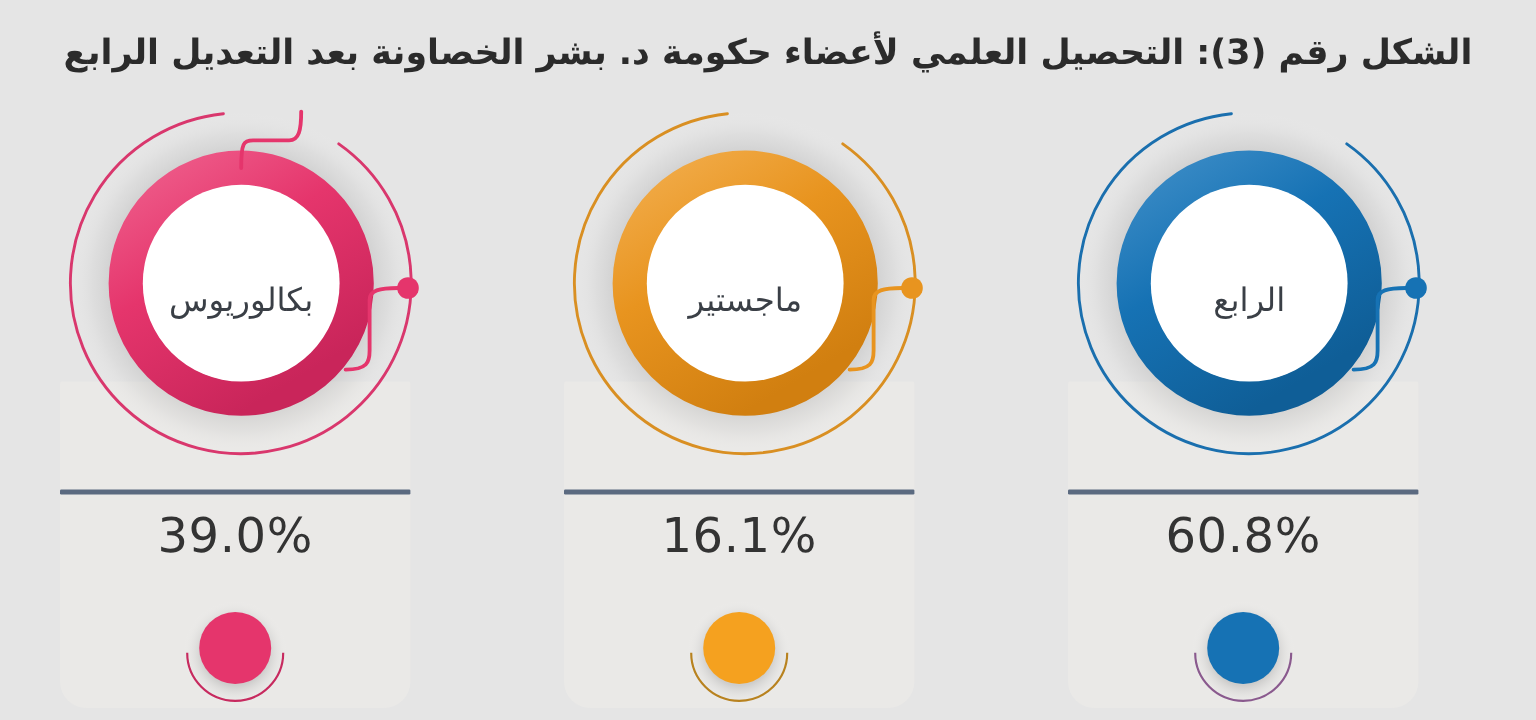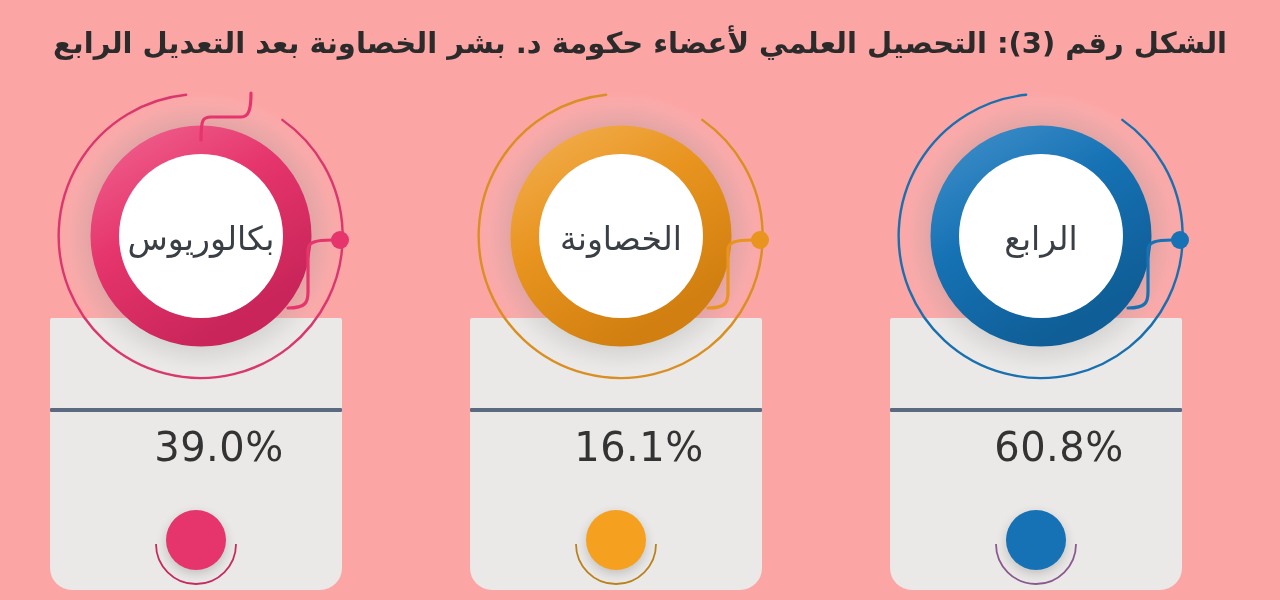--- a/index.html
+++ b/index.html
@@ -5,21 +5,21 @@
   * { box-sizing: border-box; margin: 0; padding: 0; }
   html, body {
     width: 1280px; height: 600px;
     background: #ffffff;
     font-family: "DejaVu Sans", "Liberation Sans", sans-serif;
     overflow: hidden;
   }
   #stage {
     position: relative;
     width: 1280px; height: 600px;
-    background: #fca5a5;
+    background: #e5e5e5;
   }
 
   
   #title-bar {
     position: absolute;
     top: 0; left: 0;
     width: 1280px; height: 86px;
     display: flex;
     align-items: center;
     justify-content: center;
@@ -76,45 +76,44 @@
     position: absolute;
     left: 48px;
     top: 338px;
     width: 292px;
     text-align: center;
     font-family: "DejaVu Sans", "Liberation Sans", sans-serif;
     font-size: 40px;
     font-weight: 400;
     color: #333333;
     letter-spacing: 0.5px;
-    margin-left: 23px;
   }
 
   
   .ring-wrap {
     position: absolute;
     left: 0; top: 0;
     width: 420px; height: 514px;
     pointer-events: none;
   }
   .ring-wrap svg { display: block; width: 420px; height: 514px; }
 
   .center-label {
     position: absolute;
     left: 104px;
-    top: 122px;
+    top: 134px;
     width: 190px;
     height: 60px;
     display: flex;
     align-items: center;
     justify-content: center;
     direction: rtl;
     unicode-bidi: isolate;
     font-family: "DejaVu Sans", "Liberation Sans", sans-serif;
-    font-size: 33px;
+    font-size: 27px;
     font-weight: 400;
     color: #3a3f46;
     white-space: nowrap;
   }
 
   
   .bottom-dot-wrap {
     position: absolute;
     left: 138px;
     top: 414px;
@@ -200,21 +199,21 @@
           </defs>
           <circle cx="199" cy="150" r="144" fill="url(#sh1)"></circle>
           <path d="M 199 8 A 142 142 0 1 0 292 43" fill="none" stroke="#d98f22" stroke-width="2.4" stroke-linecap="round" transform="rotate(-6 199 150)"></path>
           <circle cx="199" cy="150" r="96" fill="none" stroke="url(#g1)" stroke-width="29"></circle>
           <circle cx="199" cy="150" r="82" fill="#ffffff"></circle>
           <path d="M 286 222 C 304 222 306 216 306 206 L 306 164 C 306 156 314 154 330 154" fill="none" stroke="#e8941f" stroke-width="3.2" stroke-linecap="round"></path>
           <circle cx="338" cy="154" r="9" fill="#e8941f"></circle>
         </svg>
       </div>
 
-      <div class="center-label">الخصاونة</div>
+      <div class="center-label">ماجستير</div>
 
       <div class="panel-divider"></div>
       <div class="pct-label">16.1%</div>
 
       <div class="bottom-dot-wrap">
         <svg viewBox="0 0 112 100" xmlns="http://www.w3.org/2000/svg">
           <defs>
             <radialGradient id="bs1" cx="50%" cy="50%" r="50%">
               <stop offset="62%" stop-color="#8d8d8d" stop-opacity="0.30"></stop>
               <stop offset="100%" stop-color="#ffffff" stop-opacity="0"></stop>

